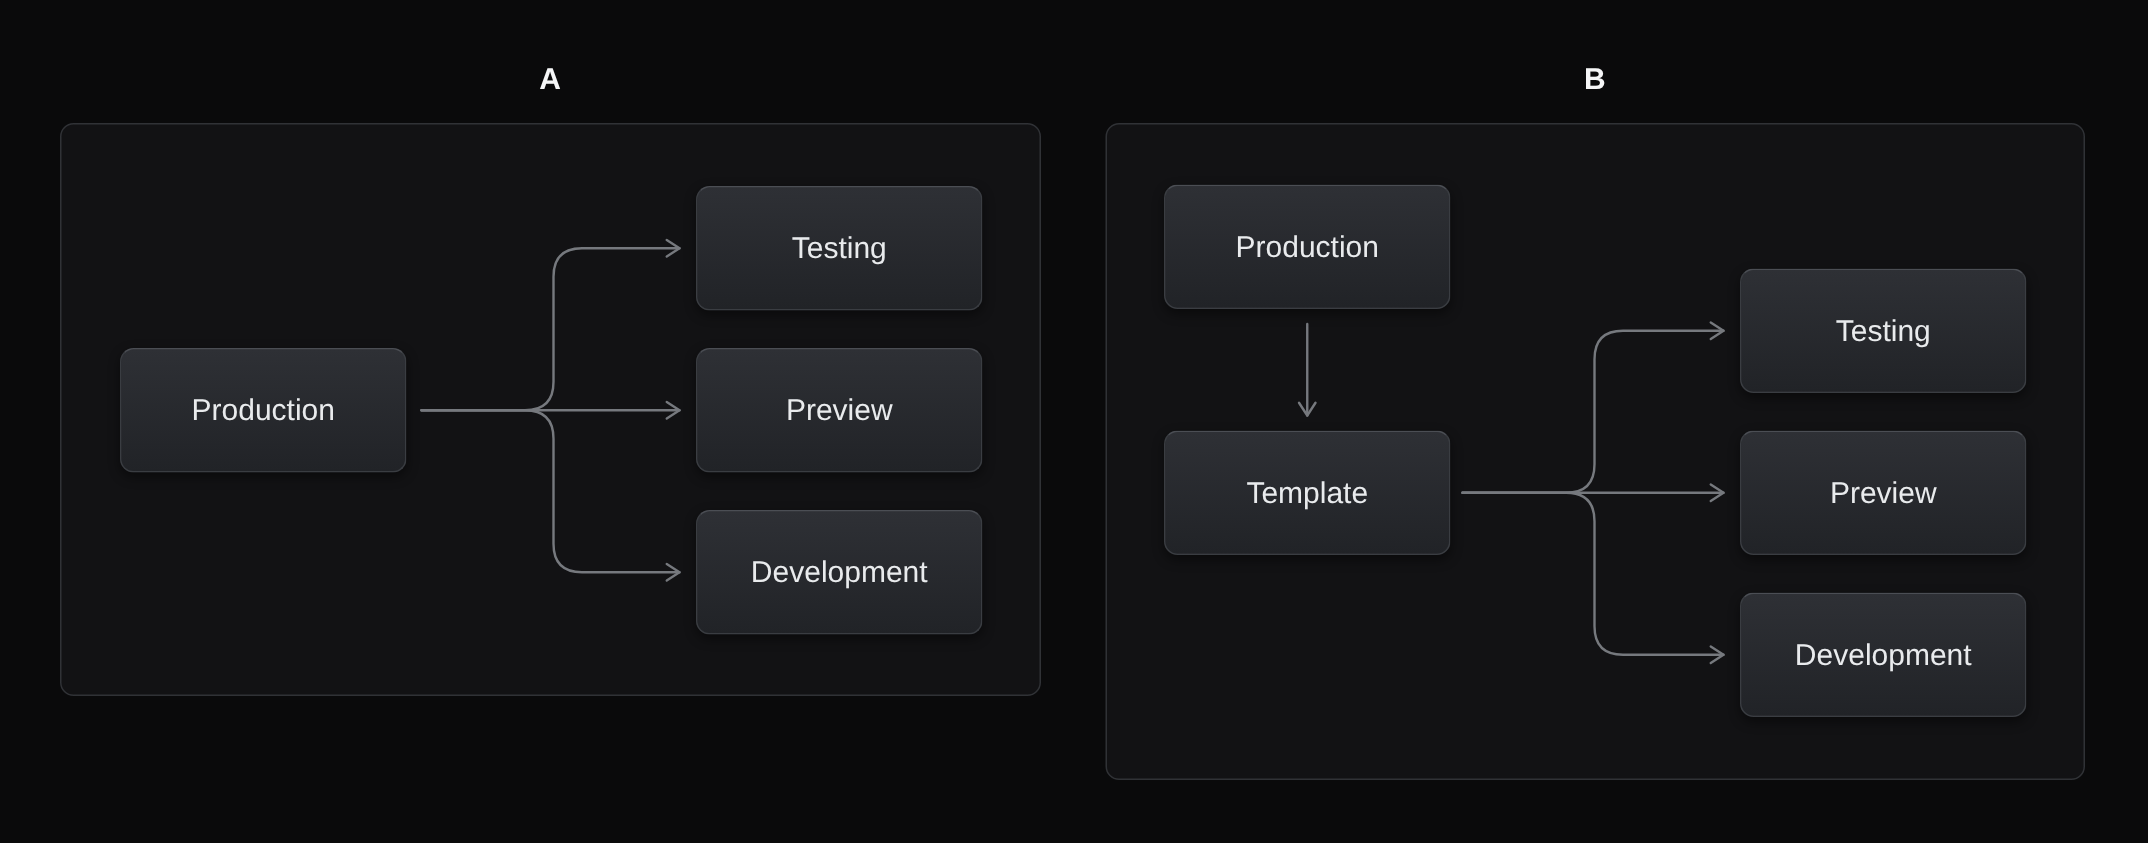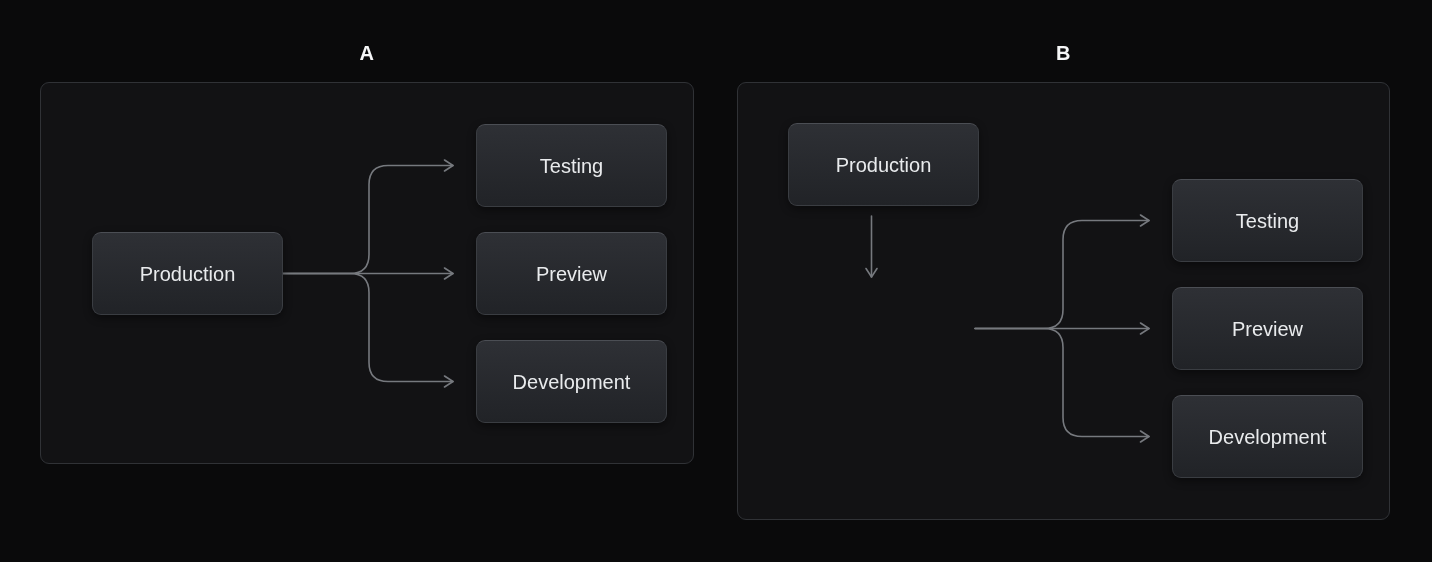--- a/index.html
+++ b/index.html
@@ -44,21 +44,20 @@
     background: linear-gradient(180deg, var(--node-bg-top) 0%, var(--node-bg-bottom) 100%);
     border: 1px solid var(--node-border);
     border-top-color: var(--node-border-top);
     box-shadow: 0 3px 8px rgba(0,0,0,0.45);
     display: flex;
     align-items: center;
     justify-content: center;
     color: var(--node-text);
     font-size: 20px;
     line-height: 1;
-    margin-left: 12px;
   }
   svg.edges {
     position: absolute;
     left: 0; top: 0;
     width: 1432px; height: 562px;
     pointer-events: none;
   }
   svg.edges path {
     fill: none;
     stroke: var(--edge);
@@ -109,20 +108,23 @@
   <div class="node" style="left:464px; top:232px;">
     <span>Preview</span>
   </div>
   <div class="node" style="left:464px; top:340px;">
     <span>Development</span>
   </div>
 
   <div class="node" style="left:776px; top:123px;">
     <span>Production</span>
   </div>
+  <div class="node" style="left:776px; top:287px;">
+    <span>Template</span>
+  </div>
   <div class="node" style="left:1160px; top:179px;">
     <span>Testing</span>
   </div>
   <div class="node" style="left:1160px; top:287px;">
     <span>Preview</span>
   </div>
   <div class="node" style="left:1160px; top:395px;">
     <span>Development</span>
   </div>
 

